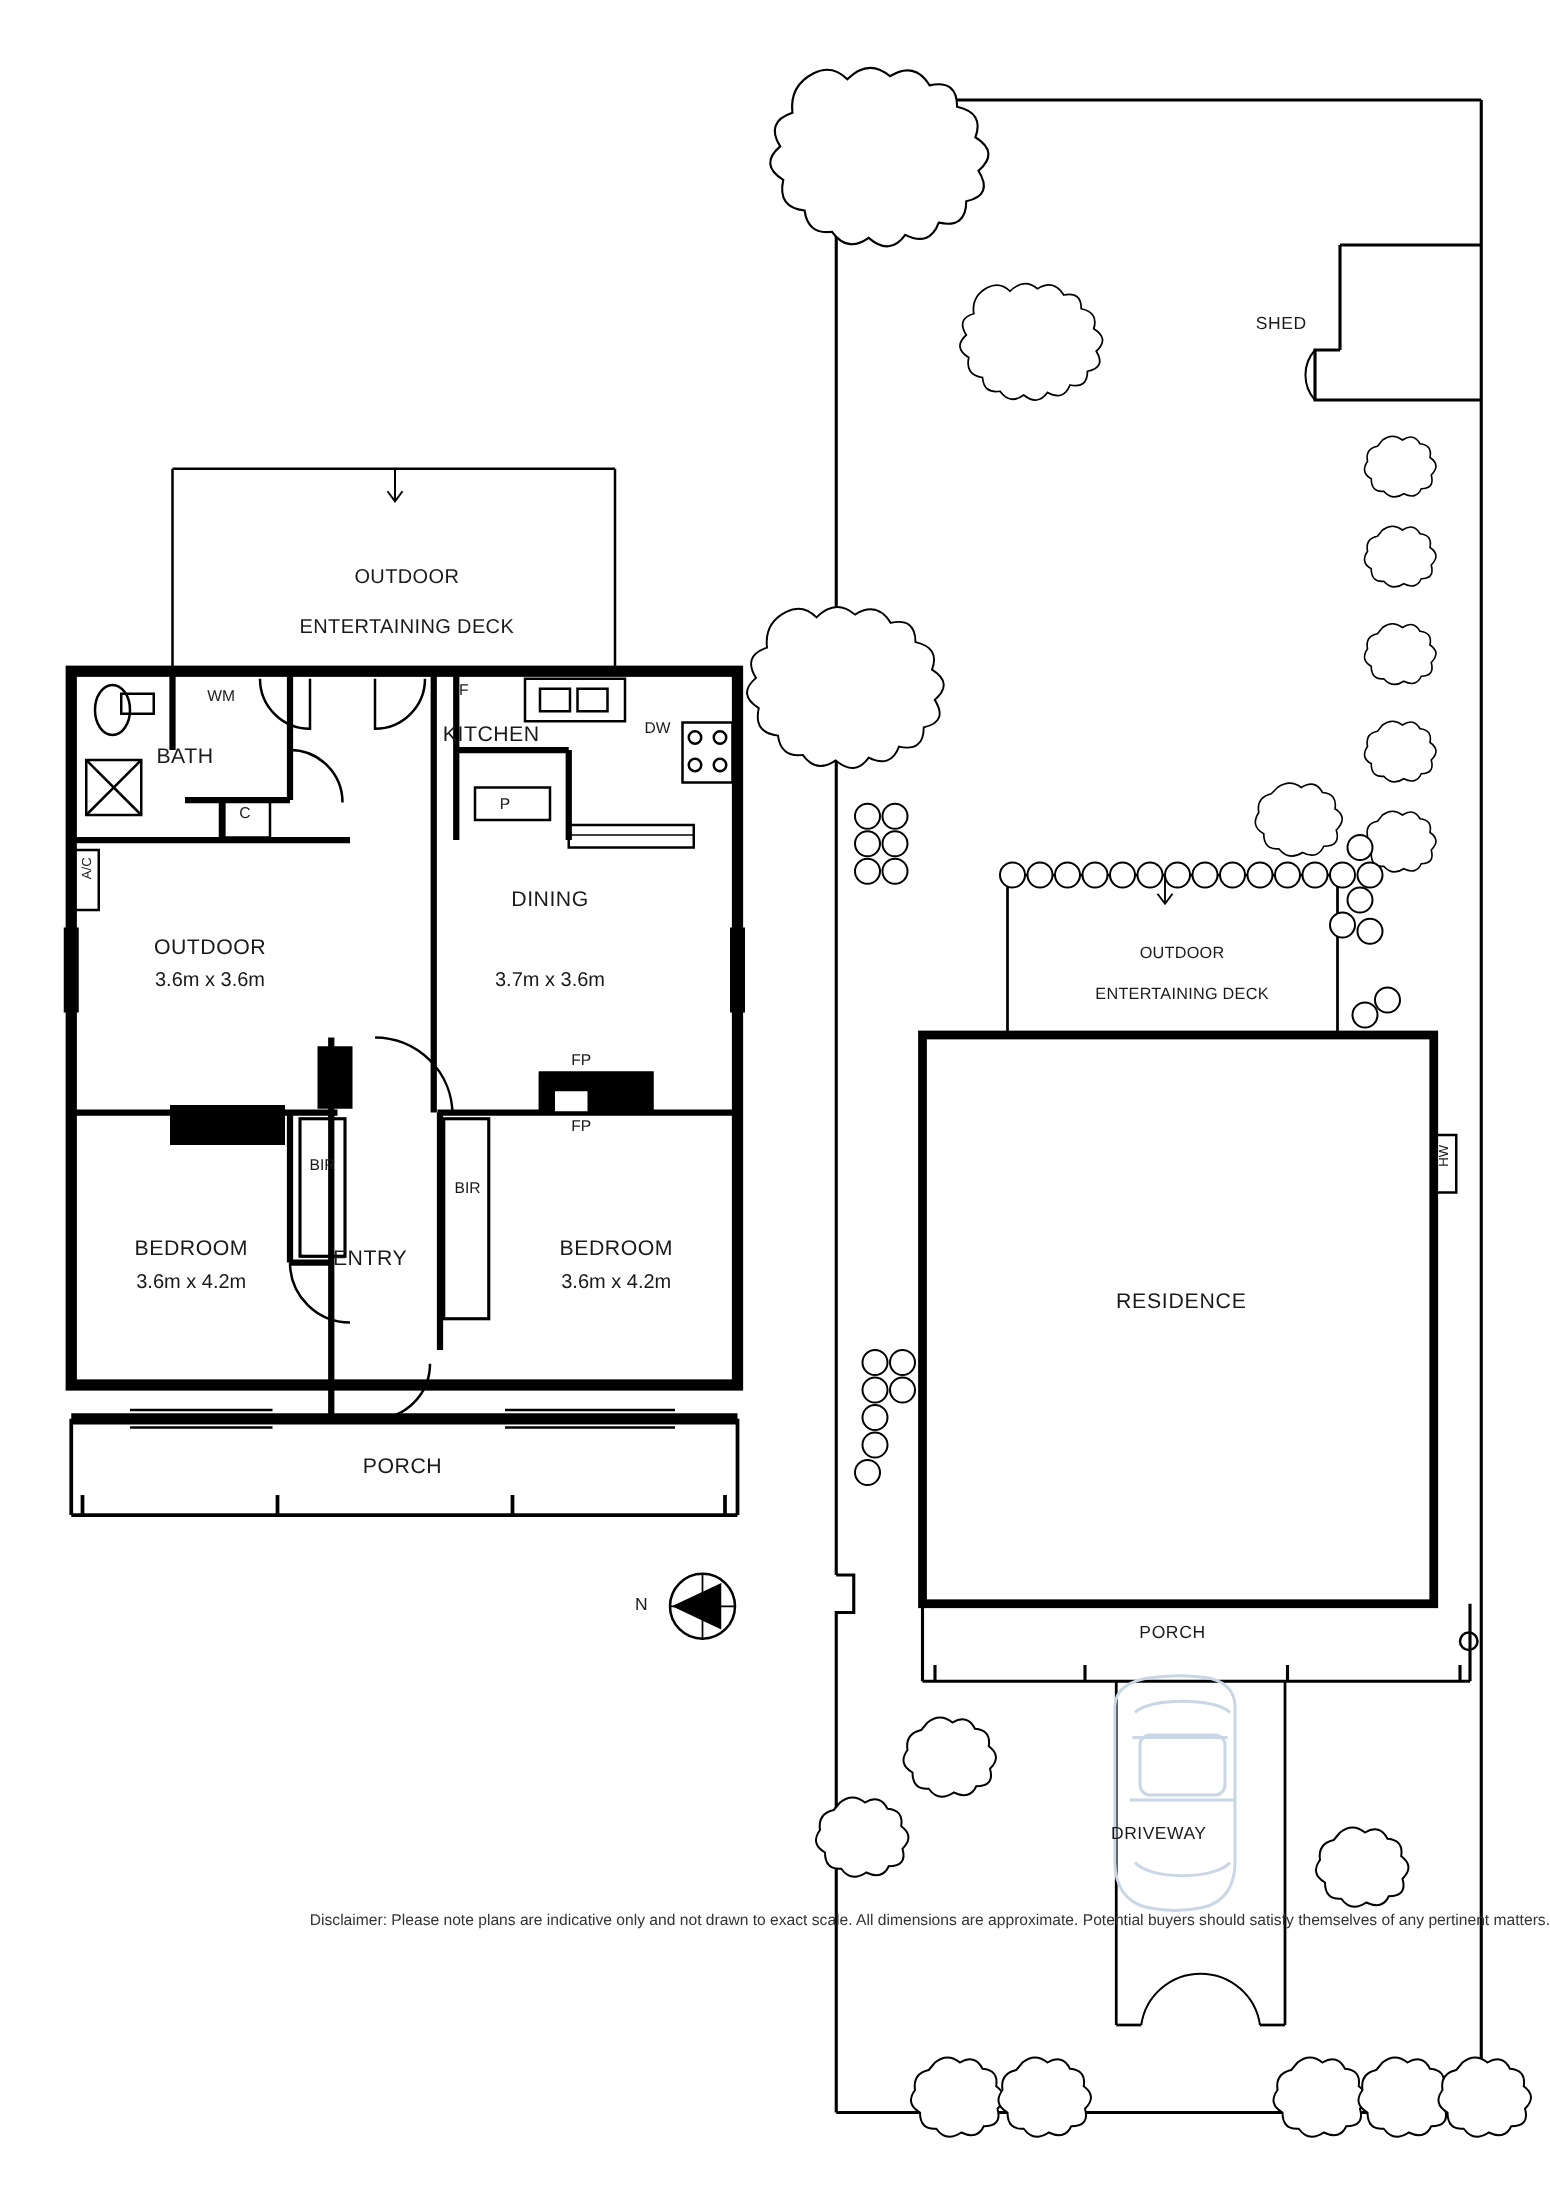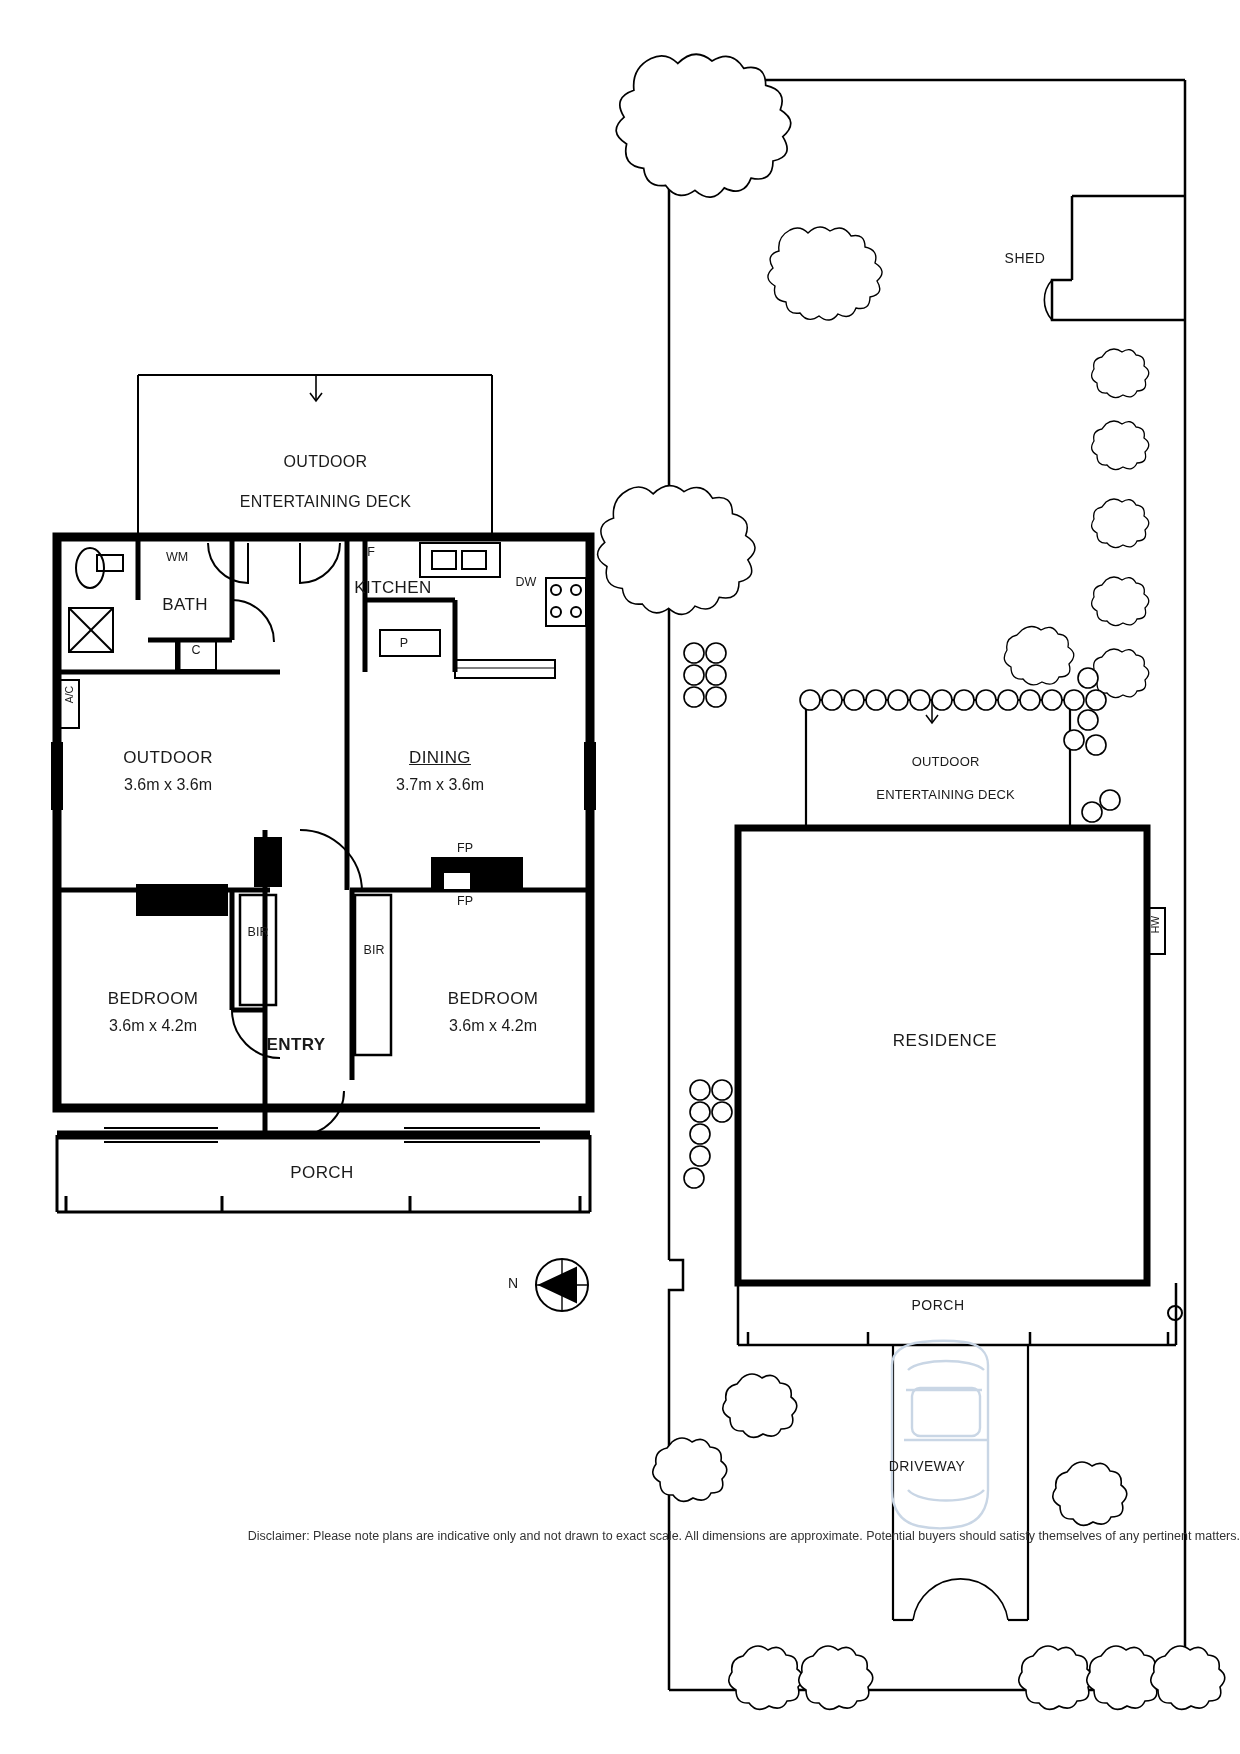--- a/index.html
+++ b/index.html
@@ -342,37 +342,37 @@
       </g>
 
     </g>
   </svg>
 
   <div class="lbl deck" style="left:178px; top:432px; width:276px;">
     <span>OUTDOOR</span><br>
     <span>ENTERTAINING DECK</span>
   </div>
 
-  <div class="lbl room" style="left:88px; top:594px; width:120px;text-align:right;">BATH</div>
+  <div class="lbl room" style="left:88px; top:594px; width:120px;">BATH</div>
 
   <div class="lbl room" style="left:318px; top:577px; width:150px;">KITCHEN</div>
 
   <div class="lbl room" style="left:73px; top:747px; width:190px;">OUTDOOR</div>
   <div class="lbl dim" style="left:63px; top:775px; width:210px;">3.6m x 3.6m</div>
 
-  <div class="lbl room" style="left:345px; top:747px; width:190px;text-decoration:underline;">DINING</div>
+  <div class="lbl room" style="left:345px; top:709px; width:190px;">DINING</div>
   <div class="lbl dim" style="left:335px; top:775px; width:210px;">3.7m x 3.6m</div>
 
   <div class="lbl room" style="left:48px; top:988px; width:210px;">BEDROOM</div>
   <div class="lbl dim" style="left:48px; top:1016px; width:210px;">3.6m x 4.2m</div>
 
   <div class="lbl room" style="left:388px; top:988px; width:210px;">BEDROOM</div>
   <div class="lbl dim" style="left:388px; top:1016px; width:210px;">3.6m x 4.2m</div>
 
-  <div class="lbl room" style="left:228px; top:1034px; width:136px;font-weight:bold;">ENTRY</div>
+  <div class="lbl room" style="left:228px; top:996px; width:136px;">ENTRY</div>
 
   <div class="lbl room" style="left:222px; top:1162px; width:200px;">PORCH</div>
 
   <div class="lbl small" style="left:150px; top:550px; width:54px;">WM</div>
   <div class="lbl small" style="left:356px; top:545px; width:30px;">F</div>
   <div class="lbl small" style="left:506px; top:575px; width:40px;">DW</div>
   <div class="lbl small" style="left:178px; top:643px; width:36px;">C</div>
   <div class="lbl small" style="left:386px; top:636px; width:36px;">P</div>
   <div class="lbl tiny vert" style="left:50px; top:688px; width:40px; transform:rotate(-90deg);">A/C</div>
   <div class="lbl small" style="left:234px; top:925px; width:48px;">BIR</div>

